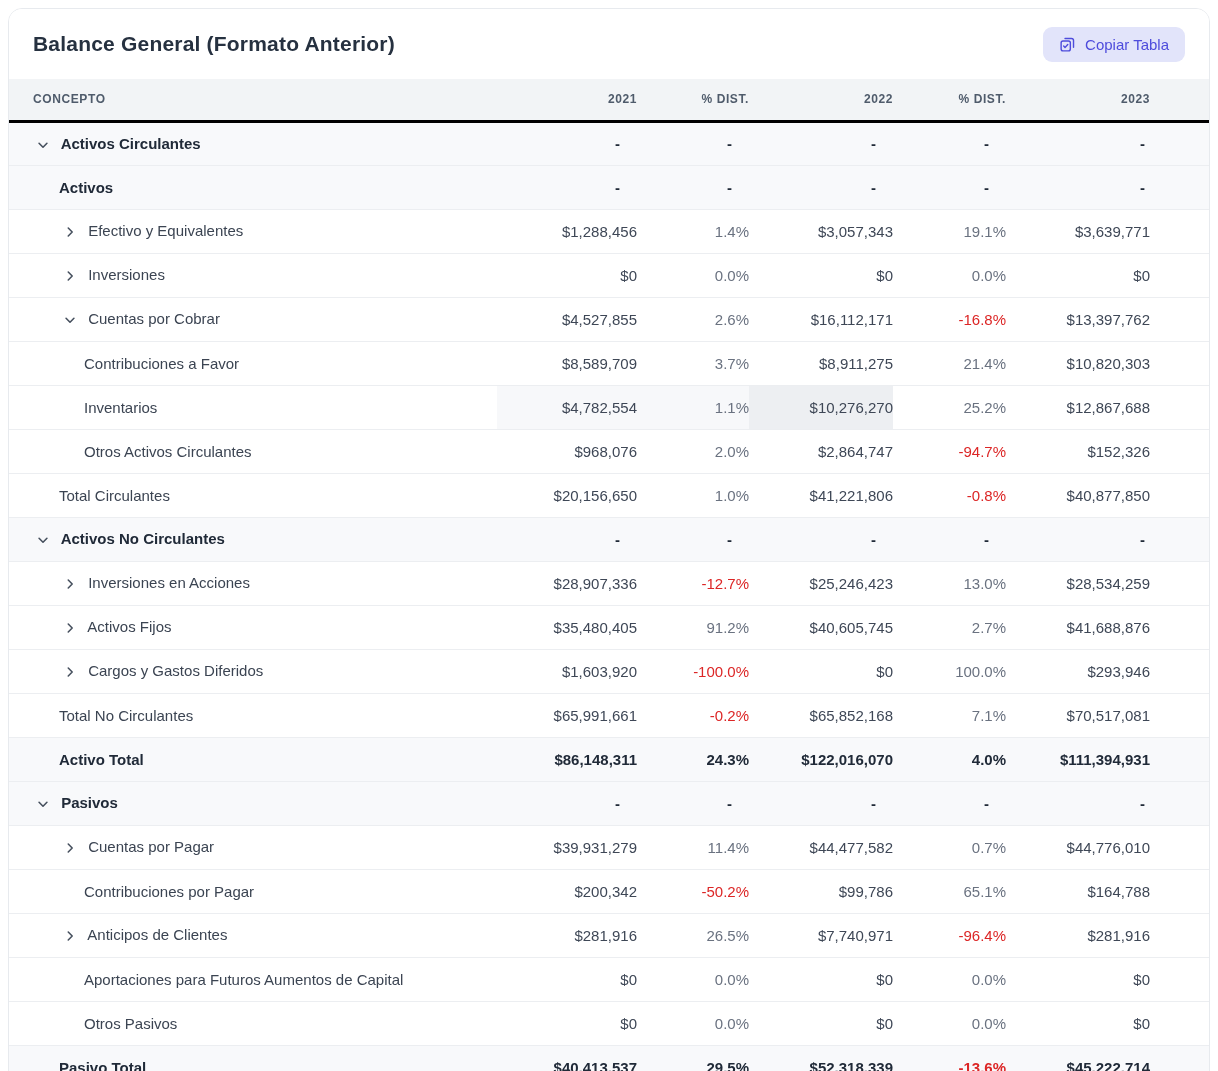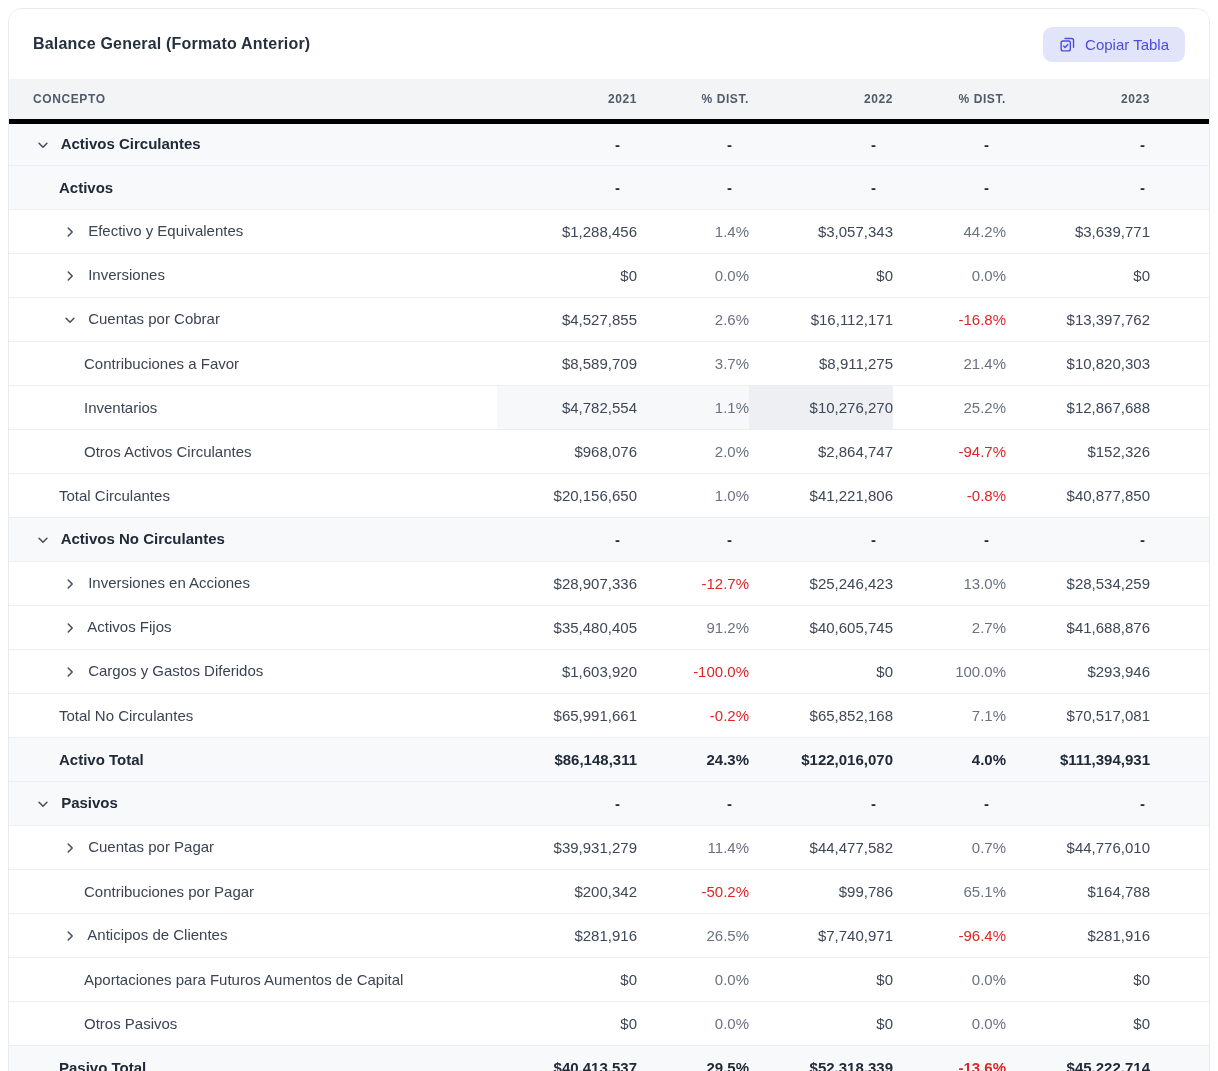--- a/index.html
+++ b/index.html
@@ -12,21 +12,21 @@
     margin: 8px; width: 1202px;
     background: #fff;
     border: 1px solid #e7eaee;
     border-radius: 14px;
     overflow: hidden;
   }
   .card-header {
     display: flex; align-items: center; justify-content: space-between;
     padding: 15px 24px 15px 24px; height: 70px; background: #fff;
   }
-  .page-title { font-size: 16px; font-weight: 700; color: #263140; letter-spacing: .2px; text-align: right; }
+  .page-title { font-size: 21px; font-weight: 700; color: #263140; letter-spacing: .2px; text-align: right; }
   .copy-btn {
     display: inline-flex; align-items: center; gap: 9px;
     background: #e2e4fa; color: #4e4cdc;
     border: none; border-radius: 9px;
     padding: 9px 16px; font-size: 15px; font-weight: 500;
     font-family: inherit; cursor: pointer;
   }
   .copy-btn .btn-icon { display: inline-flex; }
   .copy-btn svg { stroke: #4e4cdc; }
 
@@ -37,21 +37,21 @@
   col.c-2022 { width: 144px; }
   col.c-d2   { width: 113px; }
   col.c-2023 { width: 205px; }
 
   thead th {
     background: #f2f4f6;
     height: 42px;
     font-size: 12px; font-weight: 700; letter-spacing: .6px;
     color: #4f5b6b; text-transform: uppercase;
     text-align: right; padding: 0;
-    border-bottom: 5px solid #000000;
+    border-bottom: 3px solid #000000;
   }
   thead th.th-concepto { text-align: left; padding-left: 24px; }
   thead th:last-child { padding-right: 61px; }
 
   tbody td {
     height: 44px;
     border-bottom: 1px solid #eceef1;
     font-size: 15px;
     color: #3e4756;
     text-align: right; padding: 0;
@@ -158,21 +158,21 @@
       <span class="chev chev-right">
         <svg width="14" height="14" viewBox="0 0 16 16" fill="none" stroke="currentColor" stroke-width="1.8" stroke-linecap="round" stroke-linejoin="round">
           <path d="M6 3.5 L10.5 8 L6 12.5"></path>
         </svg>
       </span>
       <span class="row-label">Efectivo y Equivalentes</span>
     </td>
     <td class="val">$1,288,456</td>
     <td class="val">1.4%</td>
     <td class="val">$3,057,343</td>
-    <td class="val">44.2%</td>
+    <td class="val">19.1%</td>
     <td class="val">$3,639,771</td>
   </tr>
         <tr class="style-item">
     <td class="label-cell">
       <span class="chev chev-right">
         <svg width="14" height="14" viewBox="0 0 16 16" fill="none" stroke="currentColor" stroke-width="1.8" stroke-linecap="round" stroke-linejoin="round">
           <path d="M6 3.5 L10.5 8 L6 12.5"></path>
         </svg>
       </span>
       <span class="row-label">Inversiones</span>

